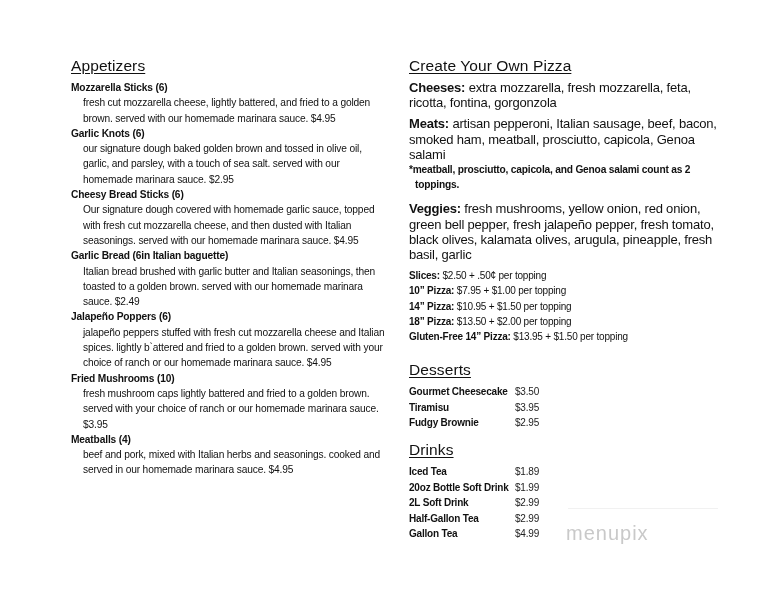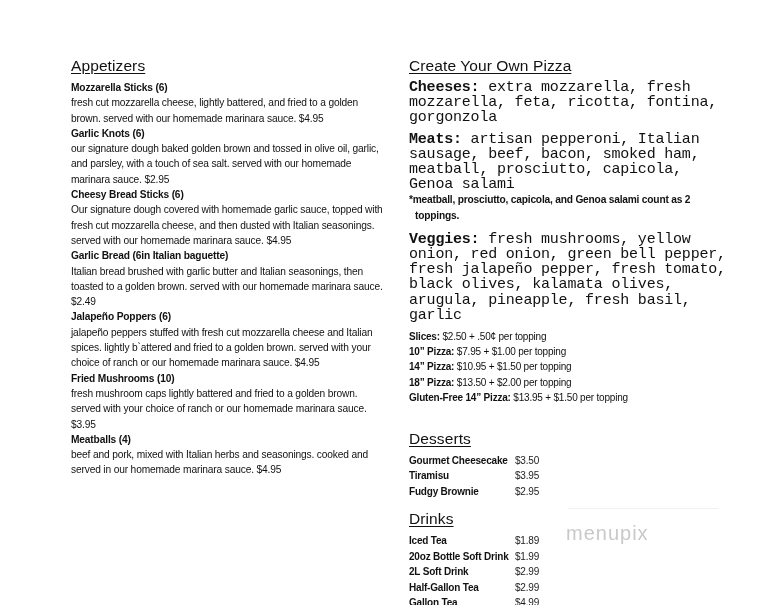--- a/index.html
+++ b/index.html
@@ -35,26 +35,26 @@
     .item-name {
       font-weight: bold;
       font-size: 10.2px;
       line-height: 15.3px;
       letter-spacing: -0.15px;
     }
     .item-desc {
       font-size: 10.2px;
       line-height: 15.3px;
       letter-spacing: -0.15px;
+      margin-left: 12px;
     }
     .para {
-      font-size: 15px;
+      font-size: 13px;
       line-height: 15.2px;
       letter-spacing: -0.2px;
-      font-family: Liberation Mono, monospace;
     }
     .para b { font-weight: bold; }
     .para-gap { height: 6px; }
     .note {
       font-weight: bold;
       font-size: 10.2px;
       line-height: 15.2px;
       letter-spacing: -0.2px;
     }
     .note .indent { padding-left: 6px; }
@@ -72,21 +72,21 @@
       line-height: 15.4px;
       letter-spacing: -0.2px;
     }
     .price-table .row .n {
       font-weight: bold;
       width: 106px;
       white-space: nowrap;
     }
     .price-table .row .p { color: #222; }
 
-    #section-desserts { margin-top: 24px; }
+    #section-desserts { margin-top: 16px; }
     #section-drinks { margin-top: 10px; }
 
     .watermark {
       position: absolute;
       left: 566px;
       top: 522px;
       font-size: 20px;
       color: #c9c9c9;
       letter-spacing: 1px;
       font-weight: normal;

